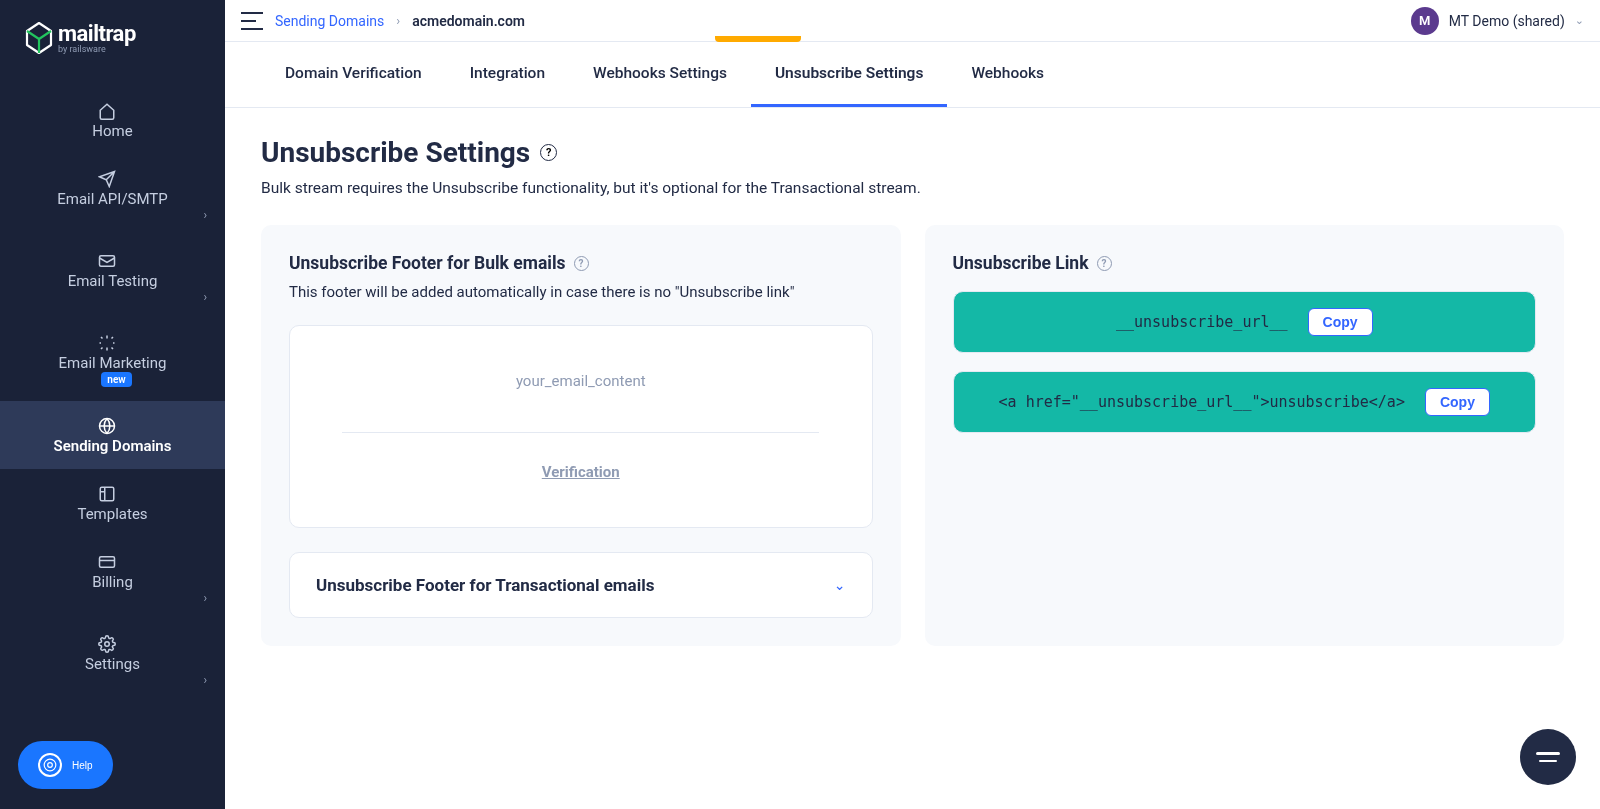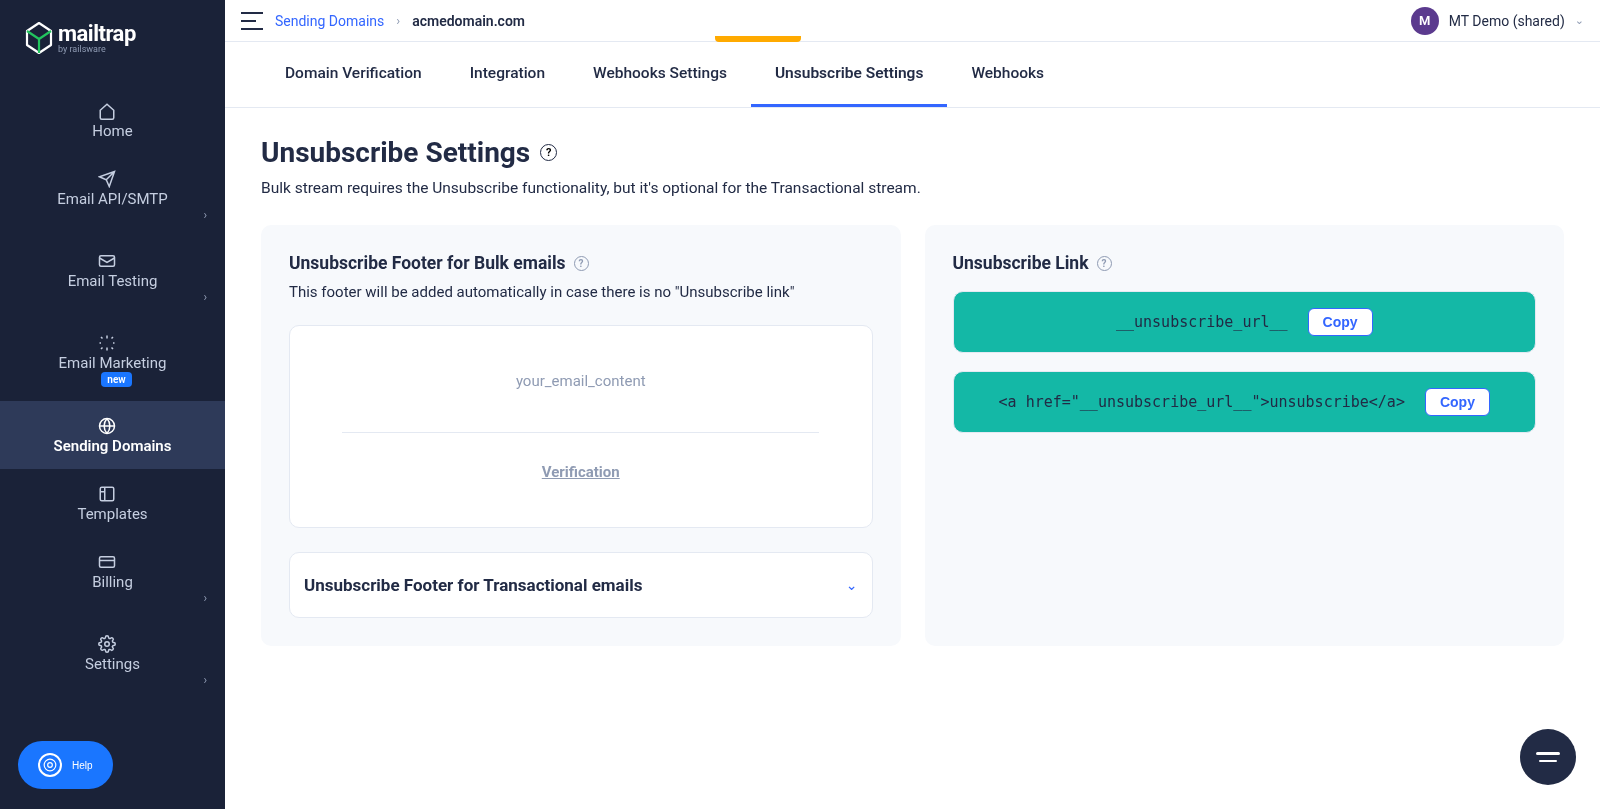--- a/index.html
+++ b/index.html
@@ -58,21 +58,21 @@
 .card-desc { margin-top:10px; font-size:15px; color:#222b45; }
 .preview-box { background:#fff; border:1px solid #e4e9f2; border-radius:10px; margin-top:24px; padding:46px 20px; display:flex; flex-direction:column; align-items:center; }
 .preview-placeholder { color:#8f9bb3; font-size:15px; }
 .preview-hr { width:88%; border:none; border-top:1px solid #e4e9f2; margin-top:42px; margin-bottom:30px; }
 .preview-unsub { color:#8f9bb3; font-size:15px; font-weight:700; text-decoration:underline; cursor:pointer; }
 
 .code-row { background:#14b8a6; border:1px solid #e4e9f2; border-radius:10px; margin-top:18px; padding:16px 20px; display:flex; align-items:center; justify-content:center; gap:20px; }
 .code-text { font-family:ui-monospace,Menlo,Consolas,monospace; font-size:15px; color:#222b45; white-space:nowrap; overflow:hidden; text-overflow:ellipsis; }
 .copy-btn { border:1.5px solid #3366ff; color:#3366ff; background:#fff; border-radius:6px; padding:5px 14px; font-size:14px; font-weight:600; cursor:pointer; flex-shrink:0; }
 
-.accordion { background:#fff; border:1px solid #e4e9f2; border-radius:10px; margin-top:24px; padding:22px 14px; display:flex; align-items:center; justify-content:space-between; cursor:pointer; }
+.accordion { background:#fff; border:1px solid #e4e9f2; border-radius:10px; margin-top:24px; padding:22px 26px; display:flex; align-items:center; justify-content:space-between; cursor:pointer; }
 .accordion-title { font-size:17px; font-weight:700; color:#222b45; }
 .accordion-chevron { color:#3366ff; font-size:14px; }
 
 
 .fab { position:absolute; bottom:24px; right:24px; width:56px; height:56px; border-radius:50%; background:#222b45; display:flex; align-items:center; justify-content:center; cursor:pointer; }
 .fab-line { width:24px; height:2.5px; background:#fff; border-radius:2px; }
 .fab-line + .fab-line { margin-top:5px; width:18px; }
 </style>
 </head>
 <body>

